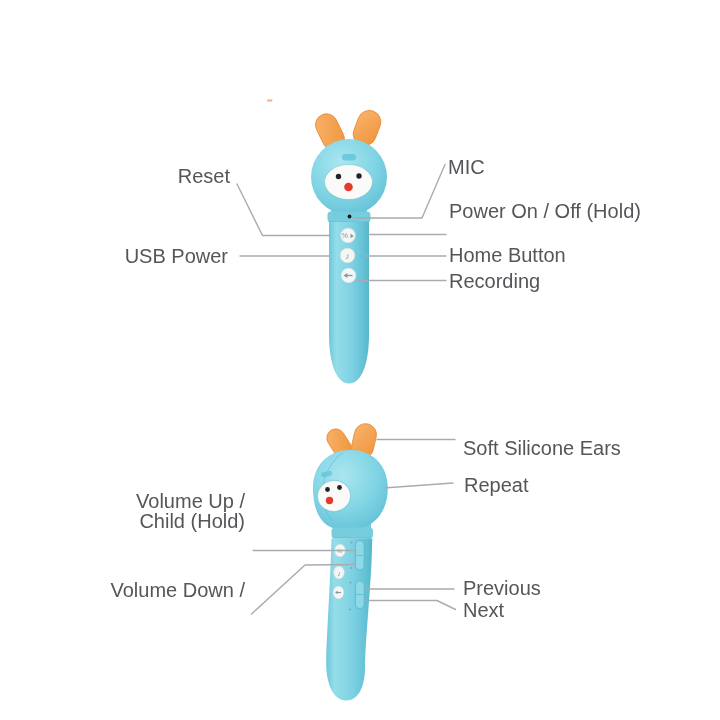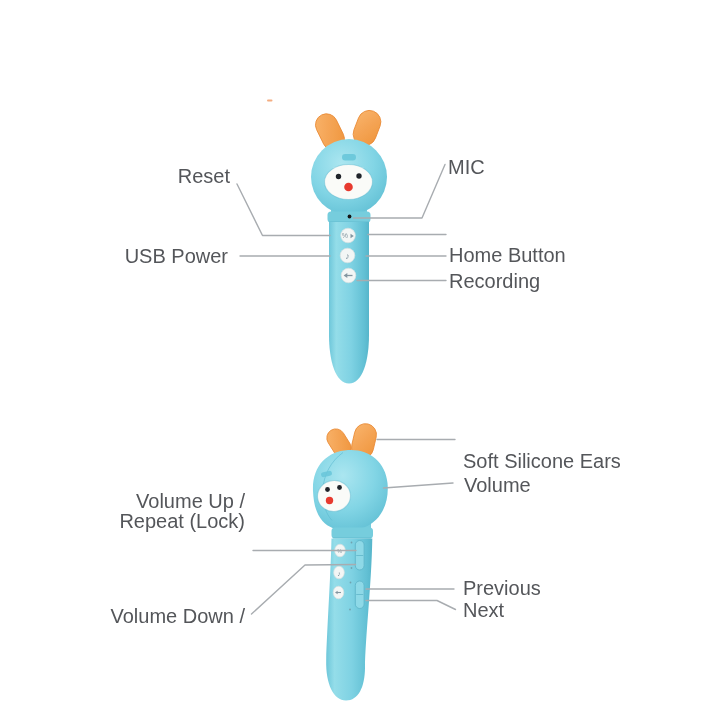--- a/index.html
+++ b/index.html
@@ -146,29 +146,30 @@
     <path d="M251.5,614 L305,565 L355.5,564.5"></path>
     <path d="M366,589 L454,589"></path>
     <path d="M366,600.5 L437,600.5 L455.5,609.5"></path>
   </g>
 </svg>
 
 <div class="lbl r" style="right:490px;top:165px;">Reset</div>
 <div class="lbl r" style="right:492px;top:245px;">USB Power</div>
 
 <div class="lbl" style="left:448px;top:156px;">MIC</div>
+<div class="lbl" style="left:449px;top:200px;">Power On / Off (Hold)</div>
 <div class="lbl" style="left:449px;top:244px;">Home Button</div>
 <div class="lbl" style="left:449px;top:270px;">Recording</div>
 
 <div class="lbl r two" style="right:475px;top:492px;">
   <div>Volume Up /</div>
-  <div>Repeat (Lock)</div>
+  <div>Child (Hold)</div>
 </div>
-<div class="lbl r two" style="right:475px;top:607px;">
+<div class="lbl r two" style="right:475px;top:581px;">
   <div>Volume Down /</div>
 </div>
 
-<div class="lbl" style="left:463px;top:450px;">Soft Silicone Ears</div>
-<div class="lbl" style="left:464px;top:474px;">Volume</div>
+<div class="lbl" style="left:463px;top:437px;">Soft Silicone Ears</div>
+<div class="lbl" style="left:464px;top:474px;">Repeat</div>
 <div class="lbl" style="left:463px;top:577px;">Previous</div>
 <div class="lbl" style="left:463px;top:599px;">Next</div>
 
 </div>
 
 </body></html>

